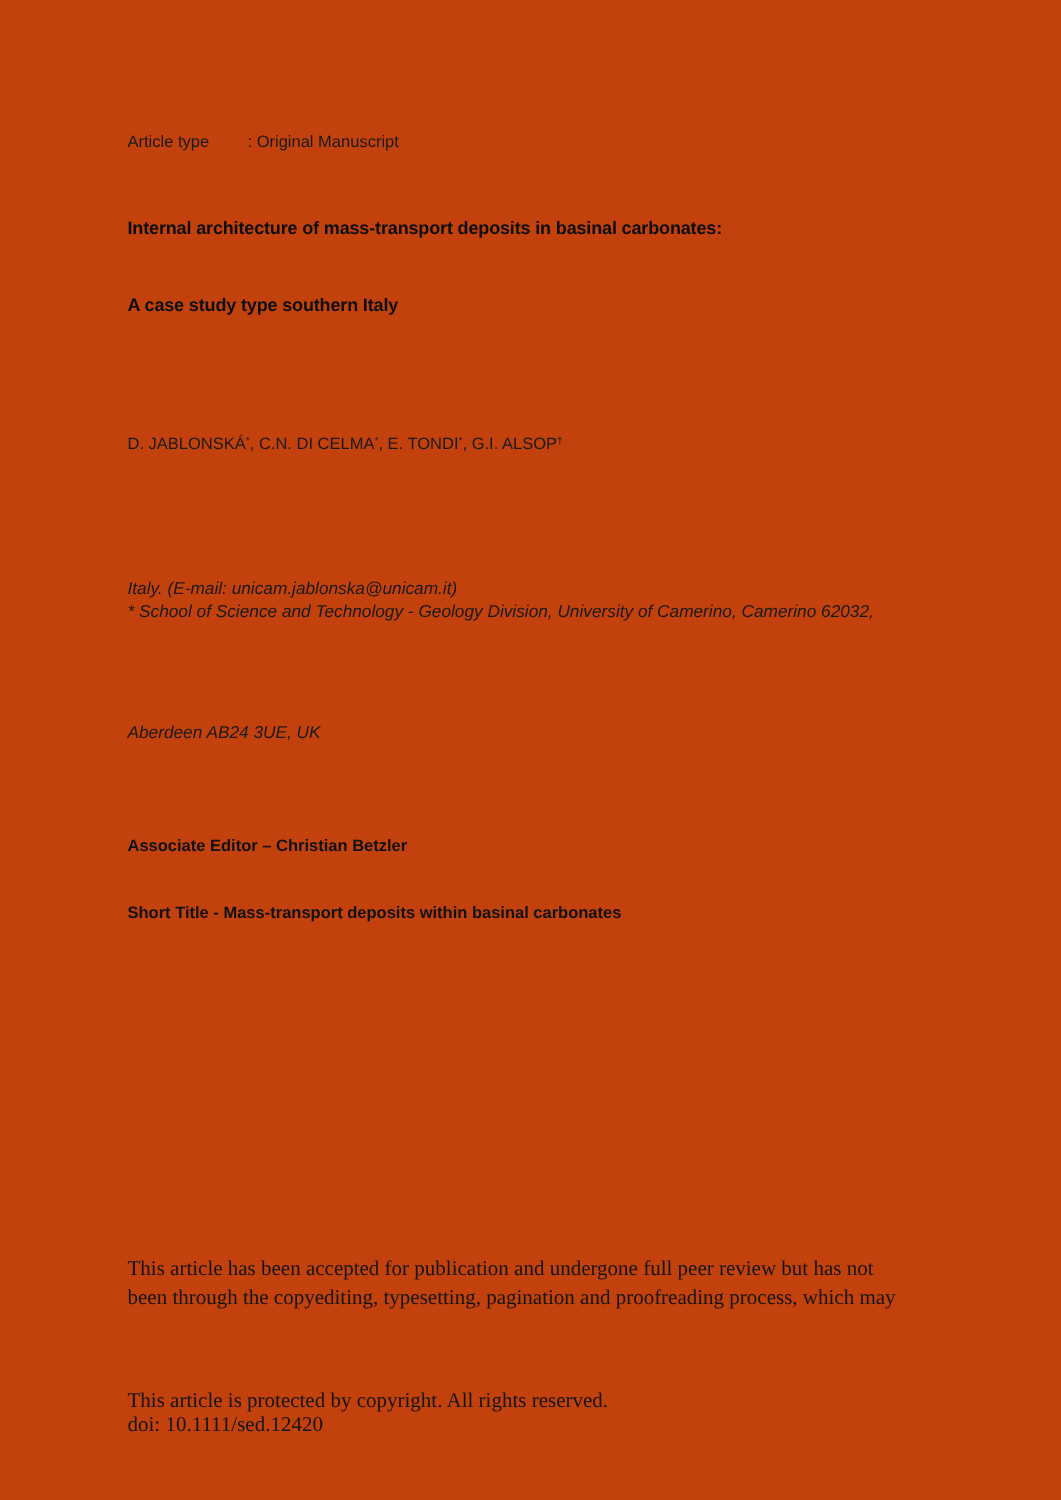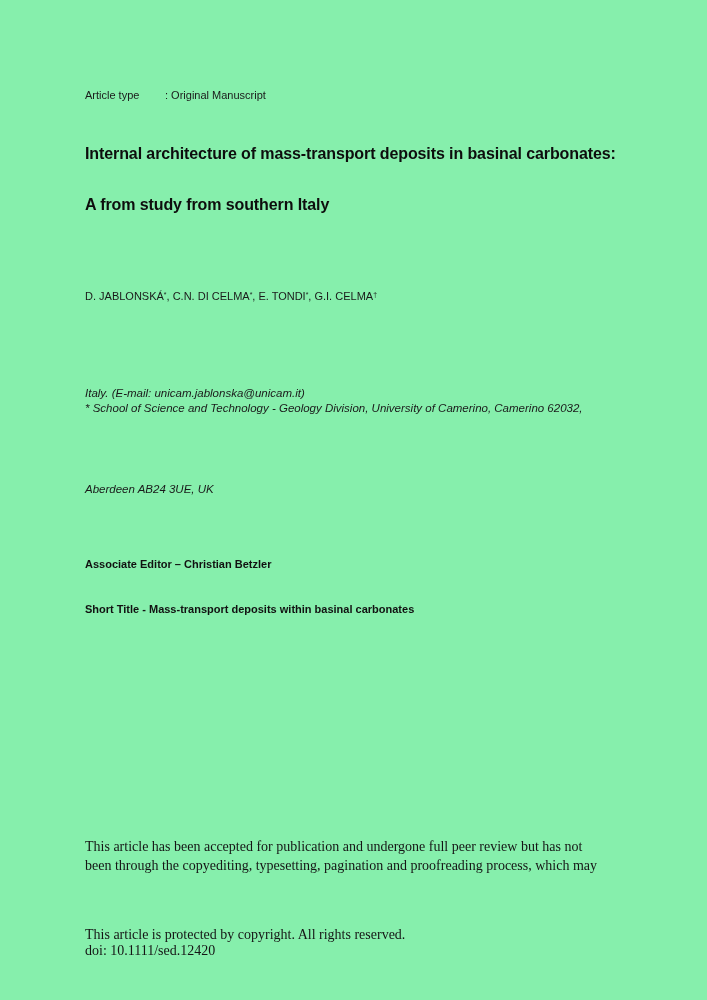--- a/index.html
+++ b/index.html
@@ -4,21 +4,21 @@
 <style>
   html, body {
     margin: 0;
     padding: 0;
     background: #ffffff;
   }
   .page {
     position: relative;
     width: 707px;
     height: 1000px;
-    background: #86efac;
+    background: #c2410c;
     color: #111111;
     overflow: hidden;
   }
   .line {
     position: absolute;
     left: 85px;
     white-space: nowrap;
   }
   .sans {
     font-family: "Liberation Sans", sans-serif;
@@ -27,21 +27,21 @@
   }
   .sans-bold {
     font-family: "Liberation Sans", sans-serif;
     font-weight: bold;
     font-size: 11px;
     color: #111111;
   }
   .title {
     font-family: "Liberation Sans", sans-serif;
     font-weight: bold;
-    font-size: 16px;
+    font-size: 12px;
     color: #0d0d0d;
     letter-spacing: -0.1px;
   }
   .italic {
     font-family: "Liberation Sans", sans-serif;
     font-style: italic;
     font-size: 11.5px;
     color: #1a1a1a;
   }
   .serif {
@@ -64,24 +64,24 @@
 </head>
 <body>
 
 <div class="page">
 
   <div class="line sans" style="top:89px;">
     <span class="atype-label">Article type</span><span>: Original Manuscript</span>
   </div>
 
   <div class="line title" style="top:145px;">Internal architecture of mass-transport deposits in basinal carbonates:</div>
-  <div class="line title" style="top:196px;">A from study from southern Italy</div>
+  <div class="line title" style="top:196px;">A case study type southern Italy</div>
 
   <div class="line sans" style="top:290px;">
-    <span>D. JABLONSKÁ</span><span class="sup">*</span><span>, C.N. DI CELMA</span><span class="sup">*</span><span>, E. TONDI</span><span class="sup">*</span><span>, G.I. CELMA</span><span class="sup">†</span>
+    <span>D. JABLONSKÁ</span><span class="sup">*</span><span>, C.N. DI CELMA</span><span class="sup">*</span><span>, E. TONDI</span><span class="sup">*</span><span>, G.I. ALSOP</span><span class="sup">†</span>
   </div>
 
   <div class="line italic" style="top:354px;margin-top:48px;">
     <span>*</span><span> School of Science and Technology - Geology Division, University of Camerino, Camerino 62032,</span>
   </div>
   <div class="line italic" style="top:387px;">Italy. (E-mail: unicam.jablonska@unicam.it)</div>
 
   <div class="line italic" style="top:483px;">Aberdeen AB24 3UE, UK</div>
 
   <div class="line sans-bold" style="top:558px;">Associate Editor – Christian Betzler</div>

